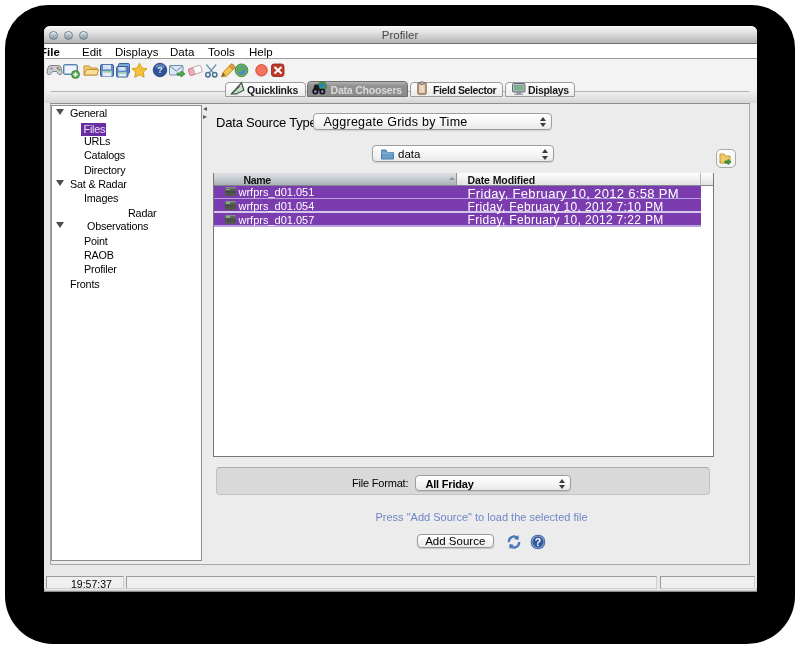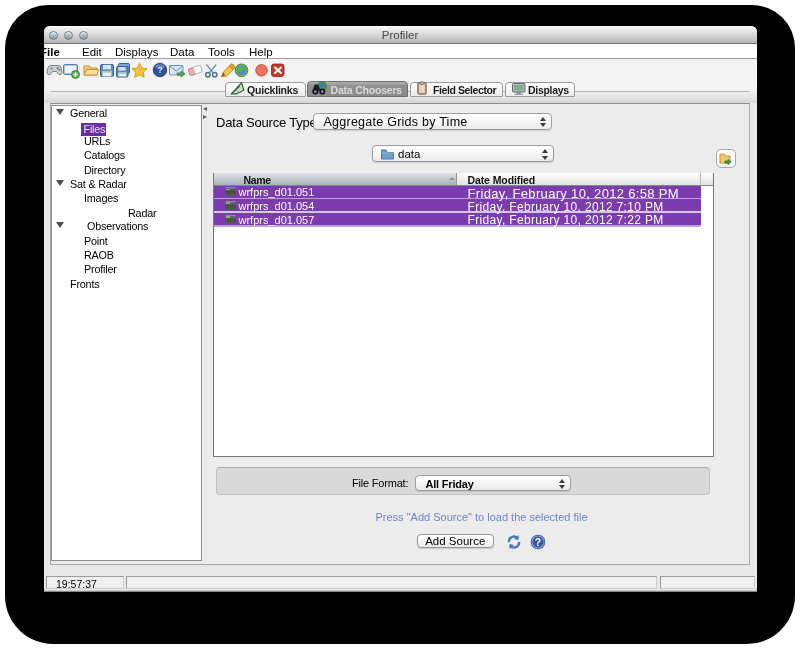--- a/index.html
+++ b/index.html
@@ -76,21 +76,21 @@
      border:1px solid #c2c2c2;border-top:1px solid #ababab;border-radius:4px;box-sizing:border-box;}
   #hint{top:510.5px;left:213px;width:537px;text-align:center;font-size:11px;color:#6f86c8;}
   #addbtn{left:416.5px;top:533.5px;width:77.5px;height:14.5px;box-sizing:border-box;
      background:linear-gradient(#ffffff,#f4f4f4 60%,#e9e9e9);border:1px solid #999;border-radius:4px;
      box-shadow:0 1px 1px rgba(0,0,0,0.15);}
   #addbtn span{position:absolute;left:0;right:0;top:0.5px;text-align:center;font-size:11.5px;color:#000;}
   
   .scell{position:absolute;top:575.5px;height:13.5px;background:#efefef;
      border:1px solid #9b9b9b;border-bottom-color:#cfcfcf;border-right-color:#cfcfcf;box-sizing:border-box;}
   #stime{left:46px;width:77.5px;}
-  #stime span{position:absolute;left:9px;top:1px;font-size:10.5px;color:#000;}
+  #stime span{position:absolute;left:24px;top:1px;font-size:10.5px;color:#000;}
   #smid{left:125.5px;width:531.5px;}
   #sright{left:659.5px;width:95px;}
   #winbot{left:44px;top:589.5px;width:713px;height:2px;background:#cdcdcd;border-bottom:1px solid #8a8a8a;box-sizing:border-box;}
 </style>
 </head>
 <body>
 <div class="abs" id="shadow"></div>
 <div class="abs" id="win"></div>
 <div class="abs" id="titlebar"></div>
 <div class="abs tl" style="left:49px;"></div>

